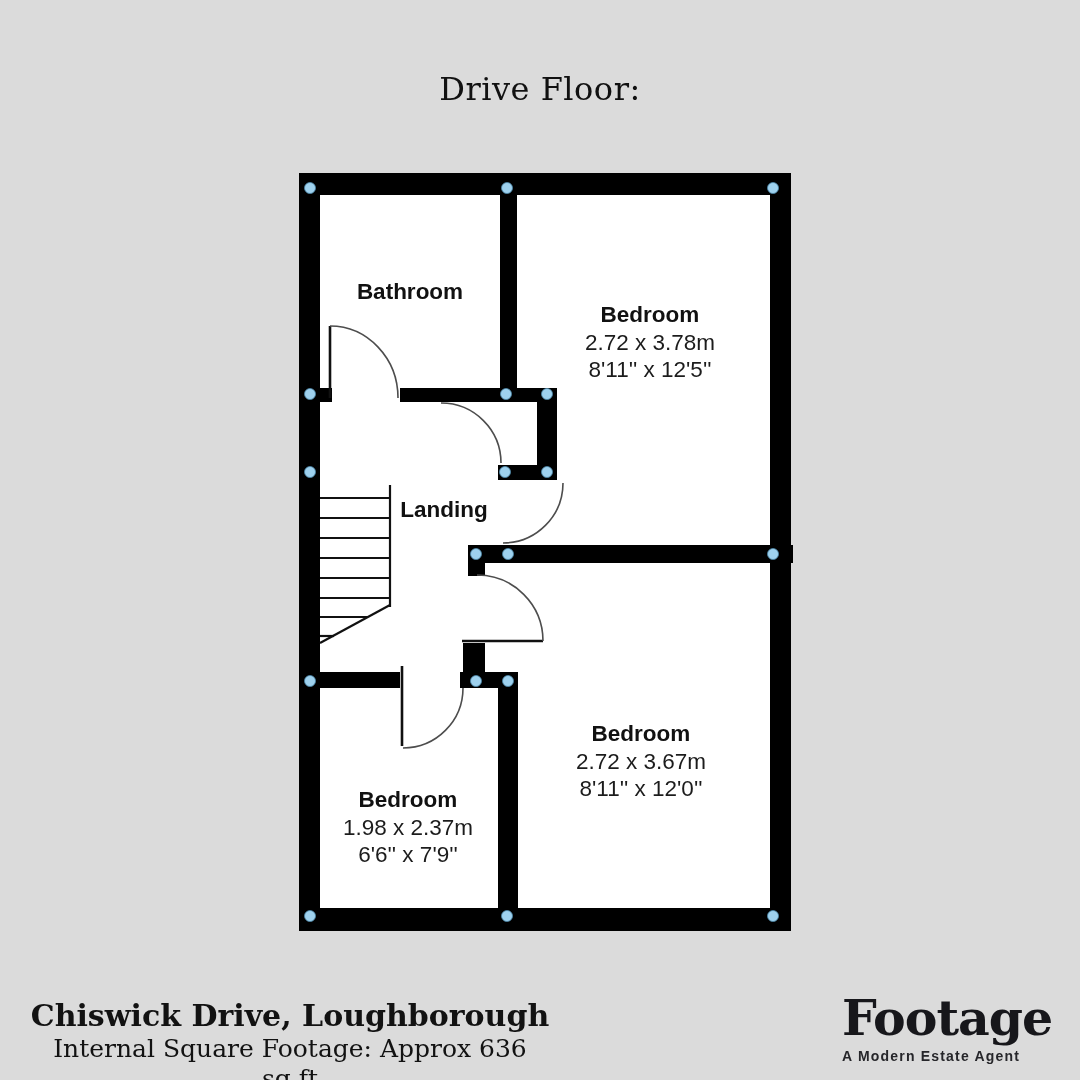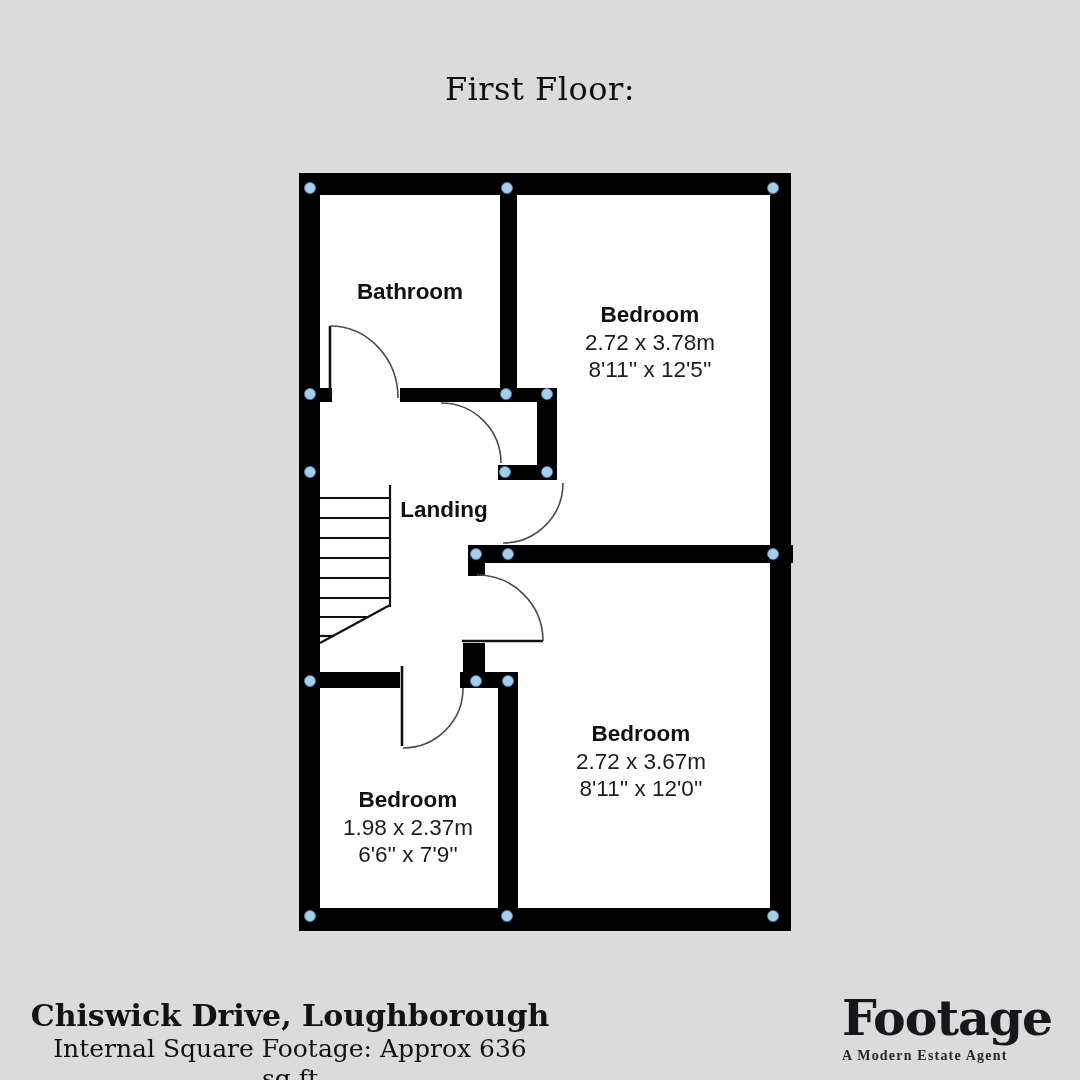--- a/index.html
+++ b/index.html
@@ -21,28 +21,28 @@
     font-family:"DejaVu Serif", serif;
   }
   .footer-address{font-size:30px;font-weight:bold;line-height:36px;}
   .footer-footage{font-size:25px;font-weight:normal;line-height:30px;}
   .logo-block{position:absolute;left:842px;top:992px;width:220px;}
   .logo-wordmark{
     font-family:"DejaVu Serif", serif;font-weight:bold;
     font-size:49px;line-height:52px;color:#17171b;letter-spacing:-1px;
   }
   .logo-tagline{
-    font-family:Liberation Serif, serif;
+    font-family:Liberation Sans, sans-serif;
     font-size:14px;color:#26262a;letter-spacing:1.2px;margin-top:4px;font-weight:bold;
   }
 </style>
 </head>
 <body>
 
-<div class="page-title">First Floor:</div>
+<div class="page-title">Drive Floor:</div>
 
 <svg id="plan-svg" width="1080" height="1080" viewBox="0 0 1080 1080" aria-label="floor plan">
     <rect x="299" y="173" width="492" height="757" fill="#ffffff"></rect>
     <rect x="299" y="173" width="492" height="22" fill="#000000"></rect>
     <rect x="299" y="908" width="492" height="23" fill="#000000"></rect>
     <rect x="299" y="173" width="21" height="757" fill="#000000"></rect>
     <rect x="770" y="173" width="21" height="757" fill="#000000"></rect>
     <rect x="500" y="195" width="17" height="207" fill="#000000"></rect>
     <rect x="299" y="388" width="33" height="14" fill="#000000"></rect>
     <rect x="400" y="388" width="153" height="14" fill="#000000"></rect>

